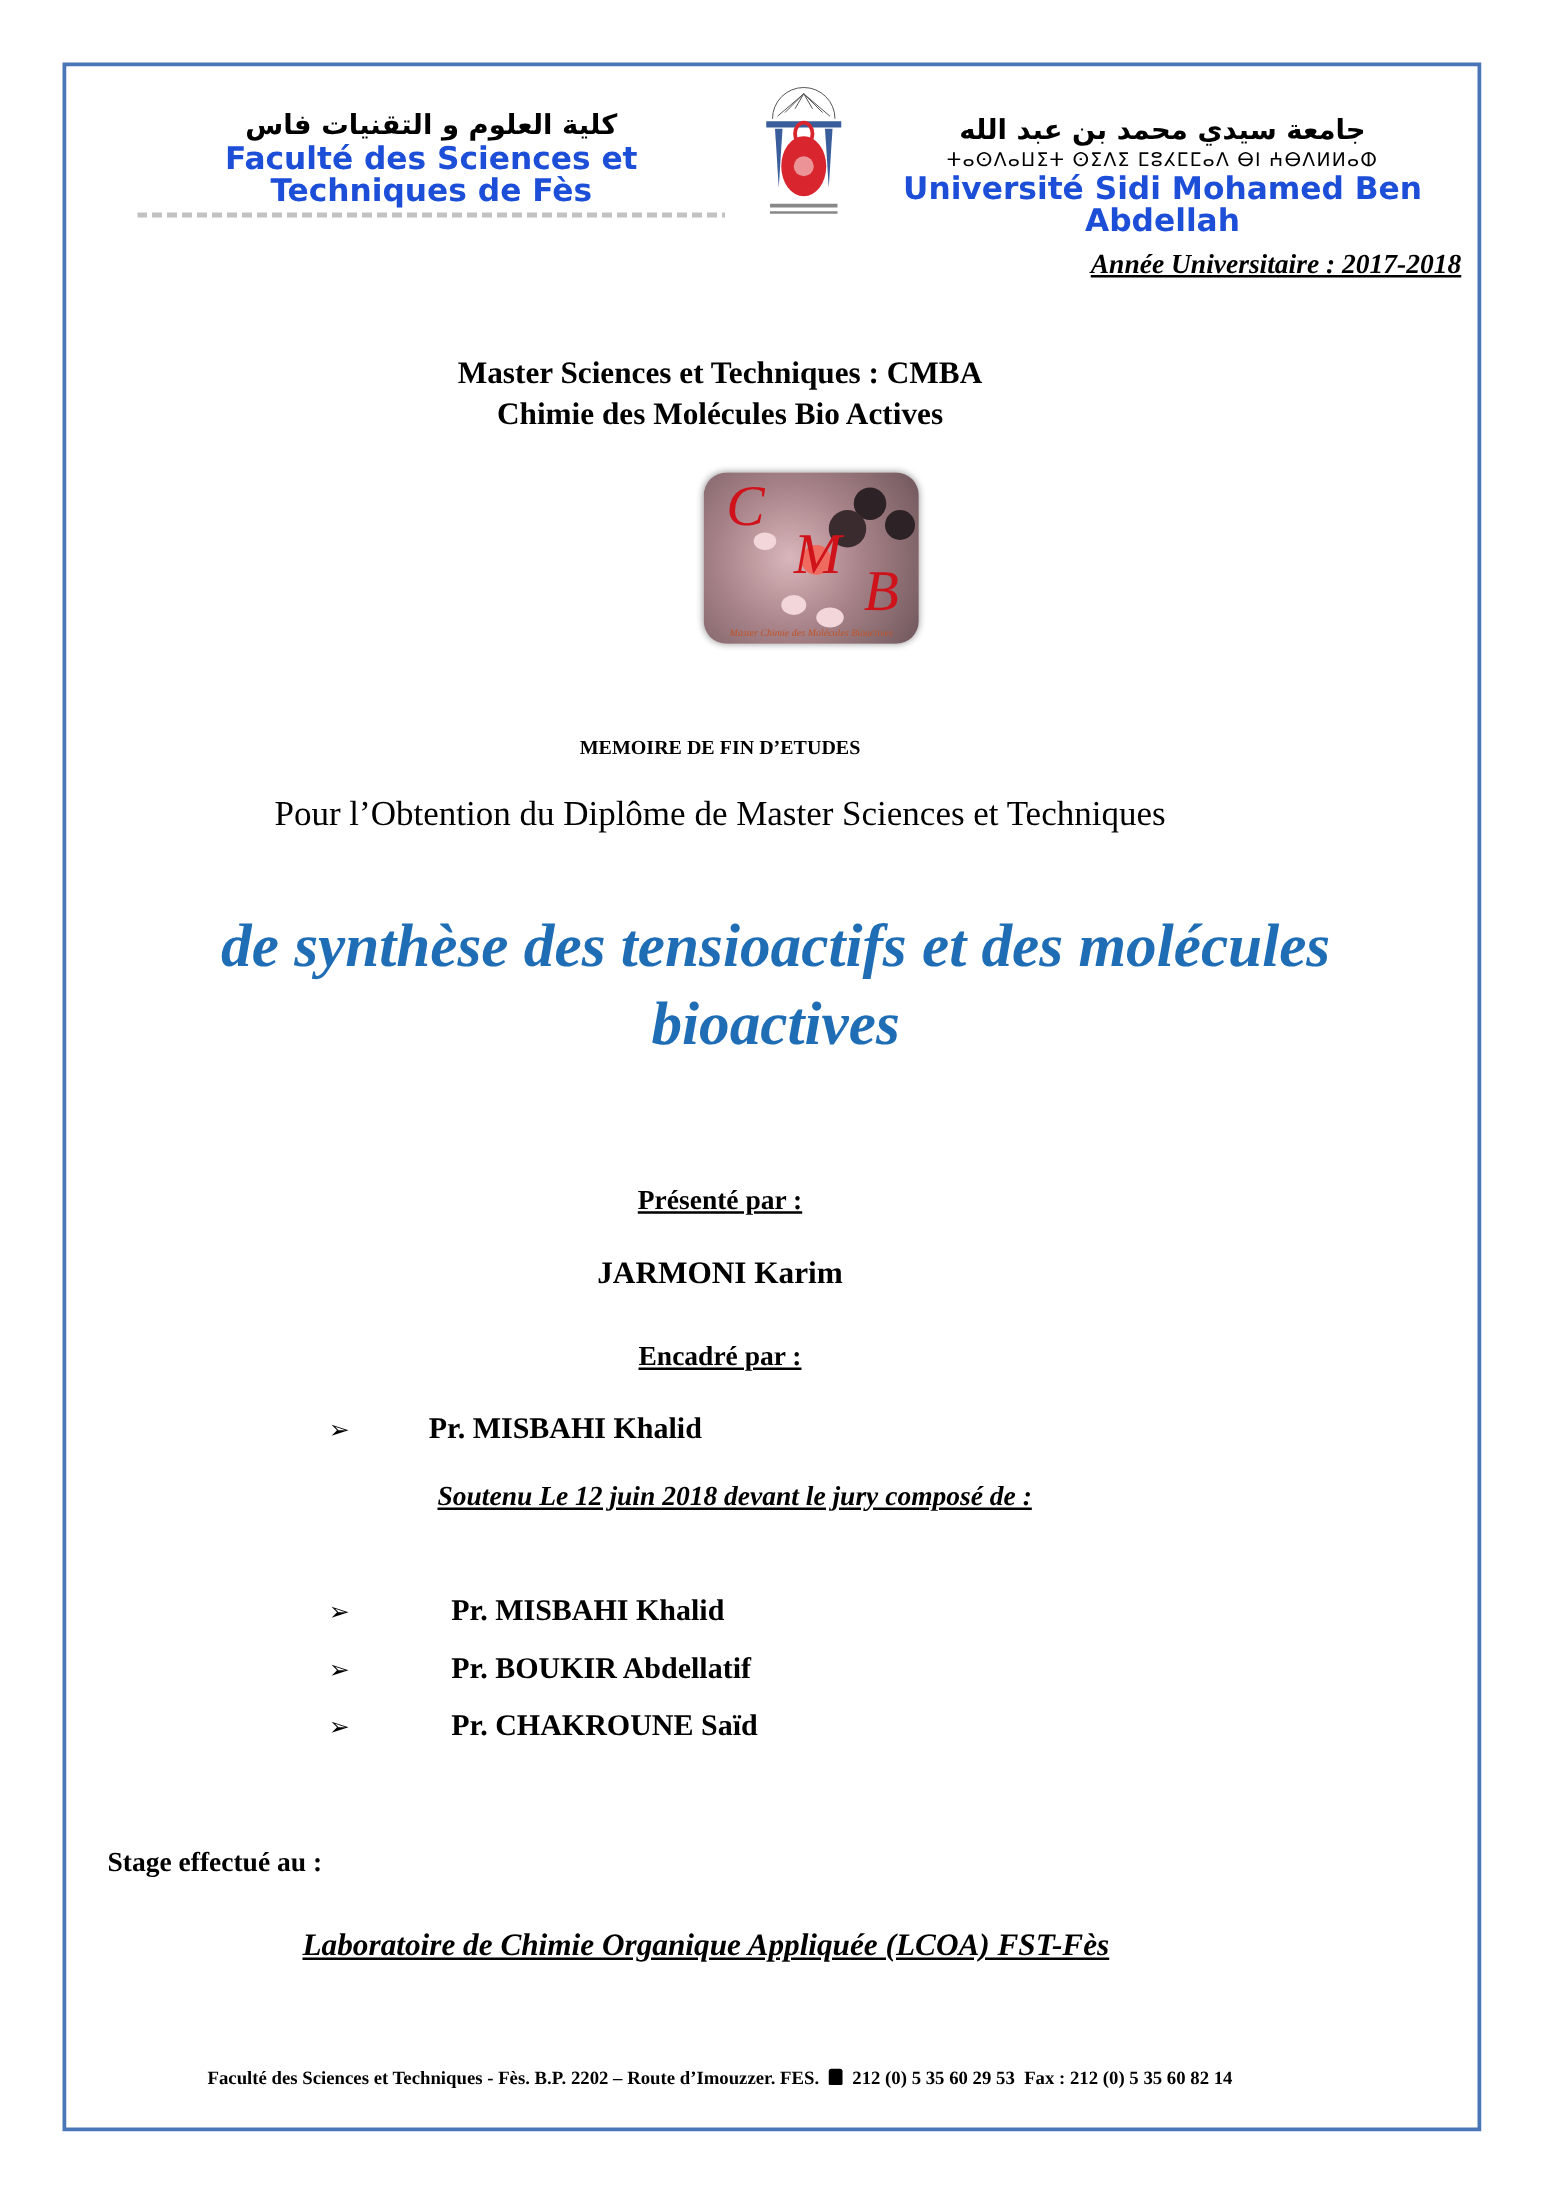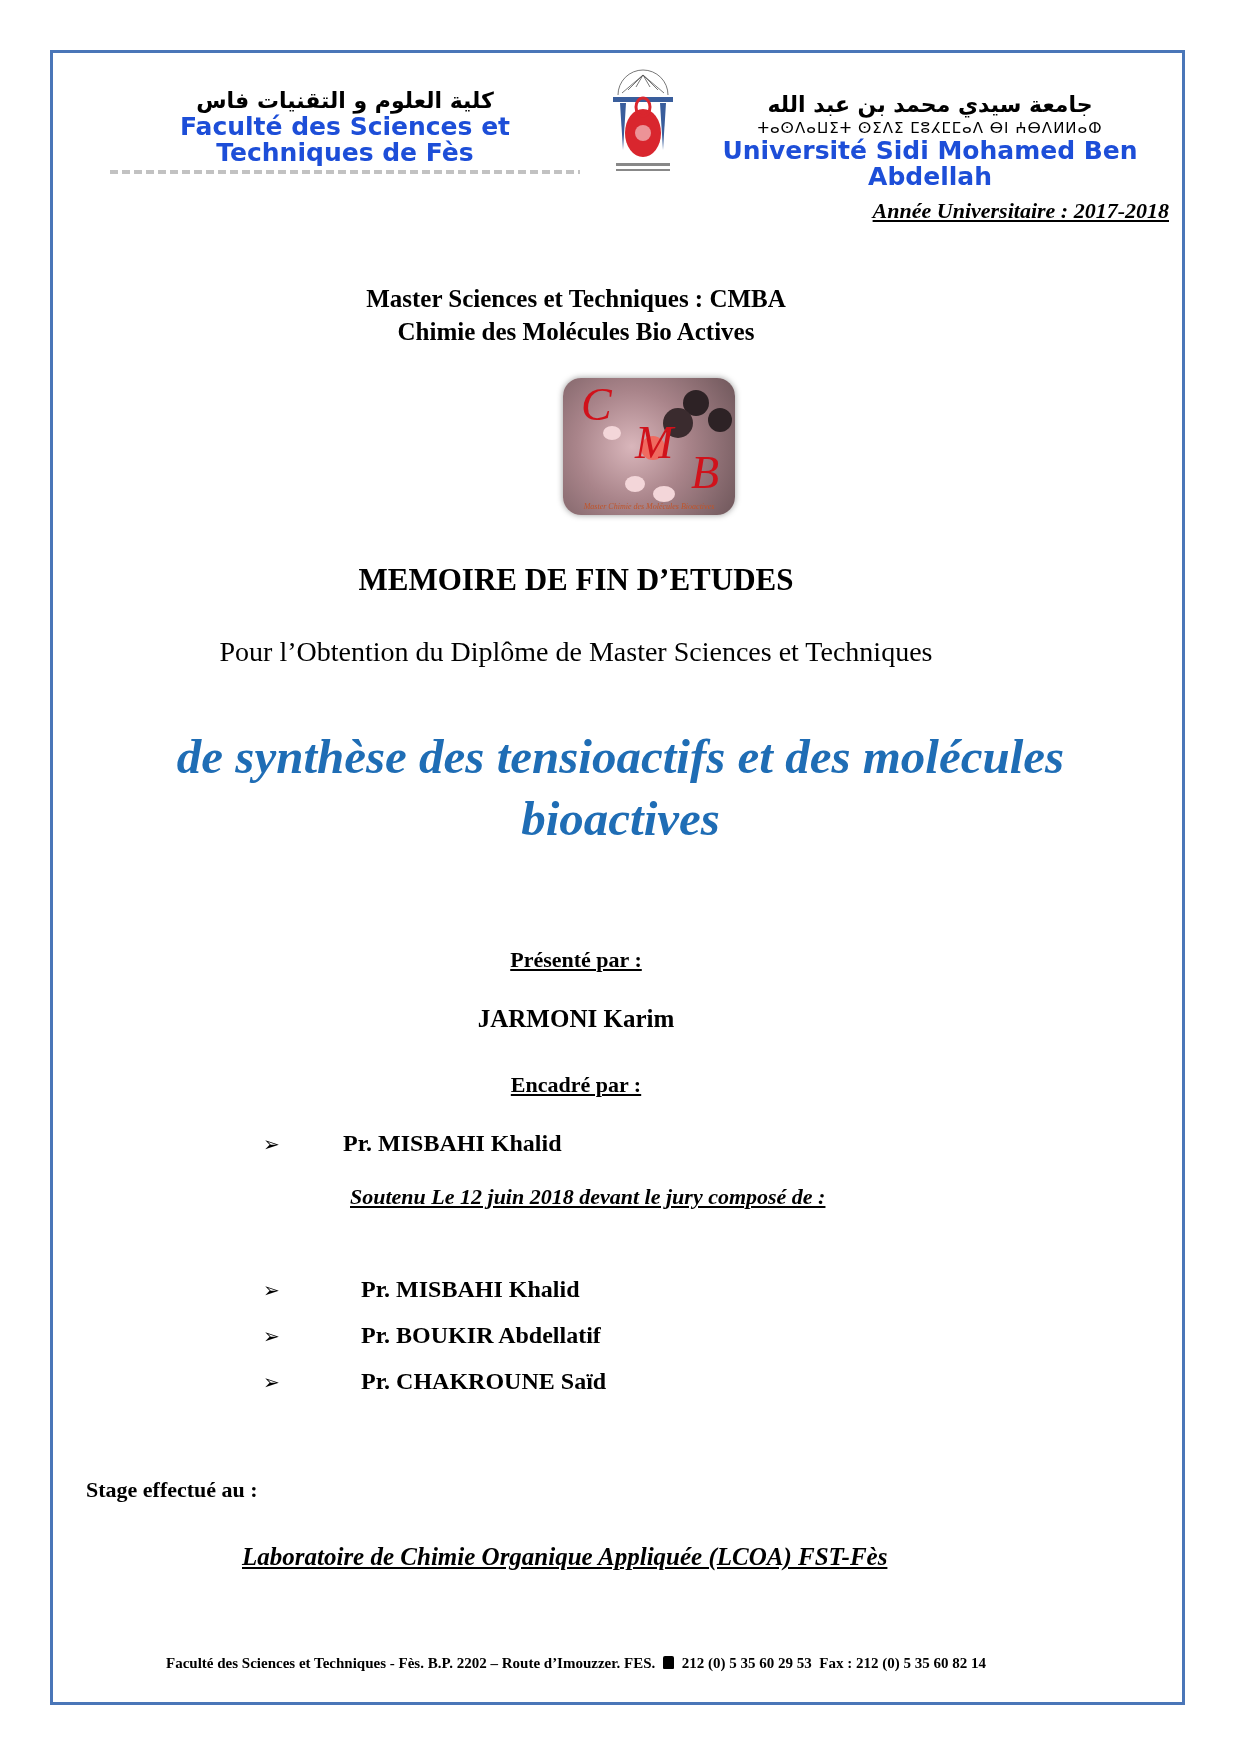--- a/index.html
+++ b/index.html
@@ -15,21 +15,21 @@
   .dash { height:4px; margin-top:4px; background:repeating-linear-gradient(90deg,#999 0 8px,transparent 8px 12px); opacity:.6; }
   .year { right:72px; top:198px; font-size:22px; font-weight:bold; font-style:italic; text-decoration:underline; }
   .master1 { top:285px; font-size:25px; font-weight:bold; }
   .master2 { top:318px; font-size:25px; font-weight:bold; }
   .cmb-logo { left:563px; top:378px; width:172px; height:137px; border-radius:18px; overflow:hidden;
      background:radial-gradient(circle at 40% 50%, #d9b6bb 0%, #a9848a 45%, #6f575b 100%);
      box-shadow:0 0 6px rgba(0,0,0,.4); }
   .cmb-letter { position:absolute; font-family:"Liberation Serif", serif; font-style:italic; font-size:46px; color:#d0121b; }
   .atom { position:absolute; border-radius:50%; }
   .cmb-caption { position:absolute; left:8px; bottom:4px; width:156px; font-size:8px; font-style:italic; color:#c0542a; text-align:center; white-space:nowrap; overflow:hidden; }
-  .memoire { top:562px; font-size:31px; font-weight:bold; }
+  .memoire { top:590px; font-size:16px; font-weight:bold; }
   .pour { top:636px; font-size:28px; }
   .title { left:50px; width:1141px; top:726px; text-align:center; font-size:49px; line-height:62px; font-weight:bold; font-style:italic; color:#1f6db5; }
   .lbl { font-size:22px; font-weight:bold; text-decoration:underline; }
   .name { font-size:25px; font-weight:bold; }
   .bullet-row { font-size:24px; font-weight:bold; }
   .bullet { font-size:20px; font-weight:normal; display:inline-block; width:0; }
   .soutenu { left:350px; top:1184px; font-size:22px; font-weight:bold; font-style:italic; text-decoration:underline; }
   .stage { left:86px; top:1477px; font-size:22px; font-weight:bold; }
   .labo { left:242px; top:1543px; font-size:25px; font-weight:bold; font-style:italic; text-decoration:underline; }
   .footer { top:1655px; font-family:Liberation Serif, serif; font-size:15px; font-weight:bold; }

